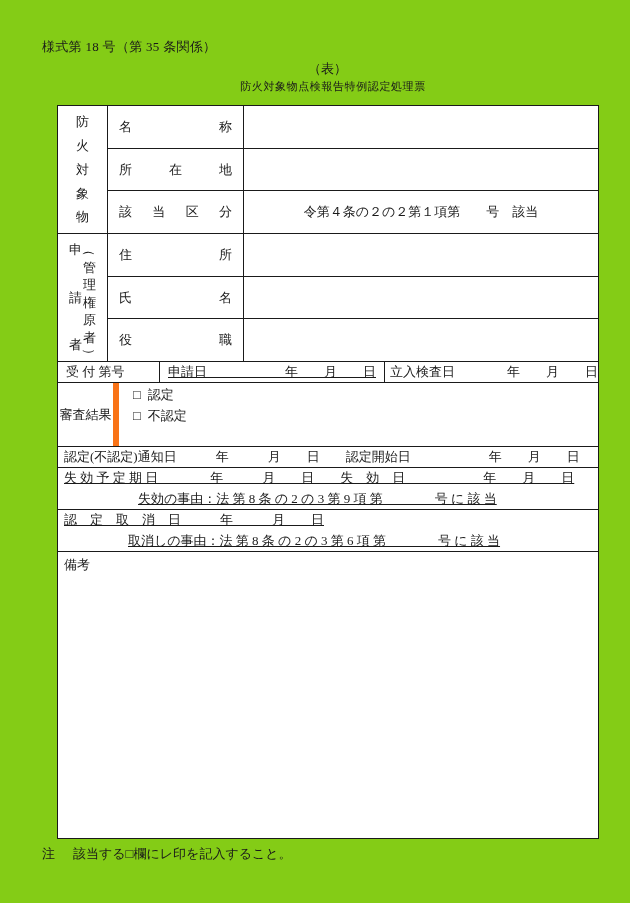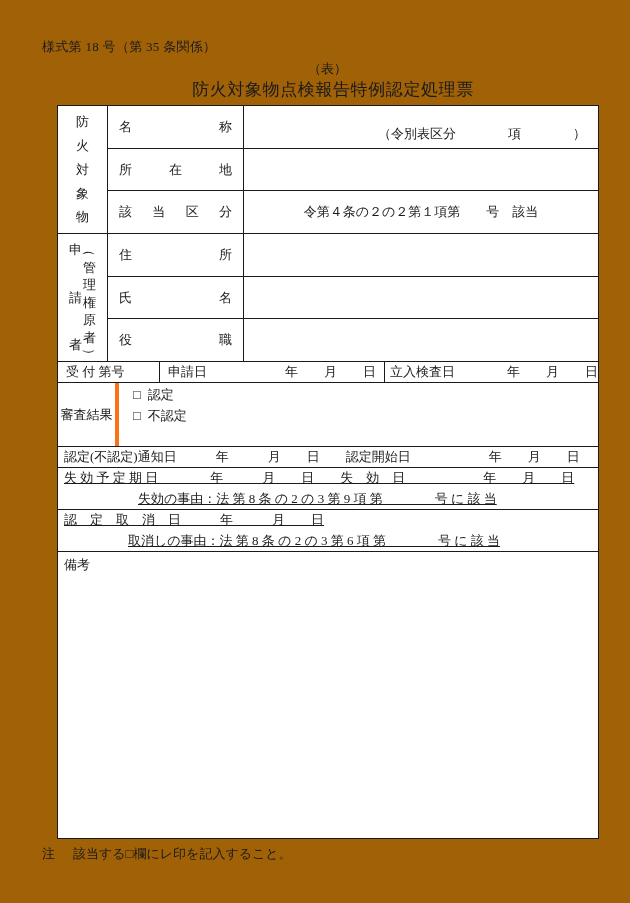--- a/index.html
+++ b/index.html
@@ -1,26 +1,26 @@
 <!DOCTYPE html>
 <html><head>
 <meta charset="utf-8">
 <style>
   * { margin:0; padding:0; box-sizing:border-box; }
   html,body { background:#e8e8e8; }
   .page {
-    position:relative; width:630px; height:903px; background:#a16207;
+    position:relative; width:630px; height:903px; background:#84cc16;
     overflow:hidden; color:#1a1a1a;
     font-family:"Liberation Serif","DejaVu Serif",serif;
     font-size:13px; line-height:1.35;
   }
   .form-number { position:absolute; left:42px; top:38px; letter-spacing:0.3px; }
   .side-label  { position:absolute; left:57px; top:60px; width:541px; text-align:center; }
   .page-title  { position:absolute; left:57px; top:79px; width:552px; text-align:center;
-                 font-size:17px; letter-spacing:0.6px; }
+                 font-size:11px; letter-spacing:0.6px; }
 
   .sheet { position:absolute; left:57px; top:105px; width:542px; height:734px;
            border:1.6px solid #1a1a1a; display:flex; flex-direction:column; background:#fff; }
 
   .trow { display:flex; border-bottom:1px solid #1a1a1a; min-height:0; }
   .trow:last-child { border-bottom:none;justify-content:flex-end; }
 
   
   .vcell { width:50px; border-right:1px solid #1a1a1a; display:flex;
            justify-content:center; padding:7px 0; }
@@ -38,26 +38,26 @@
 
   .val { flex:1; display:flex; align-items:center; white-space:pre; overflow:hidden; }
   .val-name { justify-content:flex-end; align-items:flex-end; padding:0 12px 5px 0; }
   .val-center { justify-content:center; }
 
   
   .row-reception { height:21px; }
   .rc1 { width:102px; border-right:1px solid #1a1a1a; display:flex;
          align-items:center; padding:0 8px; }
   .rc2 { width:225px; border-right:1px solid #1a1a1a; display:flex; align-items:center;
-         padding-left:8px; white-space:pre; overflow:hidden; }
+         padding-left:8px; white-space:pre; overflow:hidden;text-decoration:underline; }
   .rc3 { flex:1; display:flex; align-items:center; padding-left:5px; white-space:pre; overflow:hidden; }
 
   
   .row-review { height:64px; }
-  .lbl-review { width:61px; border-right:4px solid #f97316; display:flex;
+  .lbl-review { width:61px; border-right:6px solid #f97316; display:flex;
                 align-items:center; justify-content:center; }
   .review-body { flex:1; display:flex; flex-direction:column; padding-top:1px; }
   .chkline { height:21px; display:flex; align-items:center; padding-left:14px; gap:7px; white-space:pre; }
   .chkbox { font-size:13px; line-height:1; }
   .reasonline { height:21px; display:flex; align-items:center; padding-left:38px; white-space:pre; }
 
   .row-line1 { height:21px; }
   .oneline { flex:1; display:flex; align-items:center; padding-left:6px; white-space:pre; overflow:hidden; }
 
   .row-two { height:42px; }
@@ -95,21 +95,20 @@
           </div>
       </div>
       <div class="subrows">
         <div class="subrow">
           <div class="lbl">
               <div class="hdist">
                 <span>名</span>
                 <span>称</span>
               </div>
             </div>
-          <div class="val val-name">（令別表区分　　　　項　　　　）</div>
         </div>
         <div class="subrow">
           <div class="lbl">
               <div class="hdist">
                 <span>所</span>
                 <span>在</span>
                 <span>地</span>
               </div>
             </div>
           <div class="val"></div>

